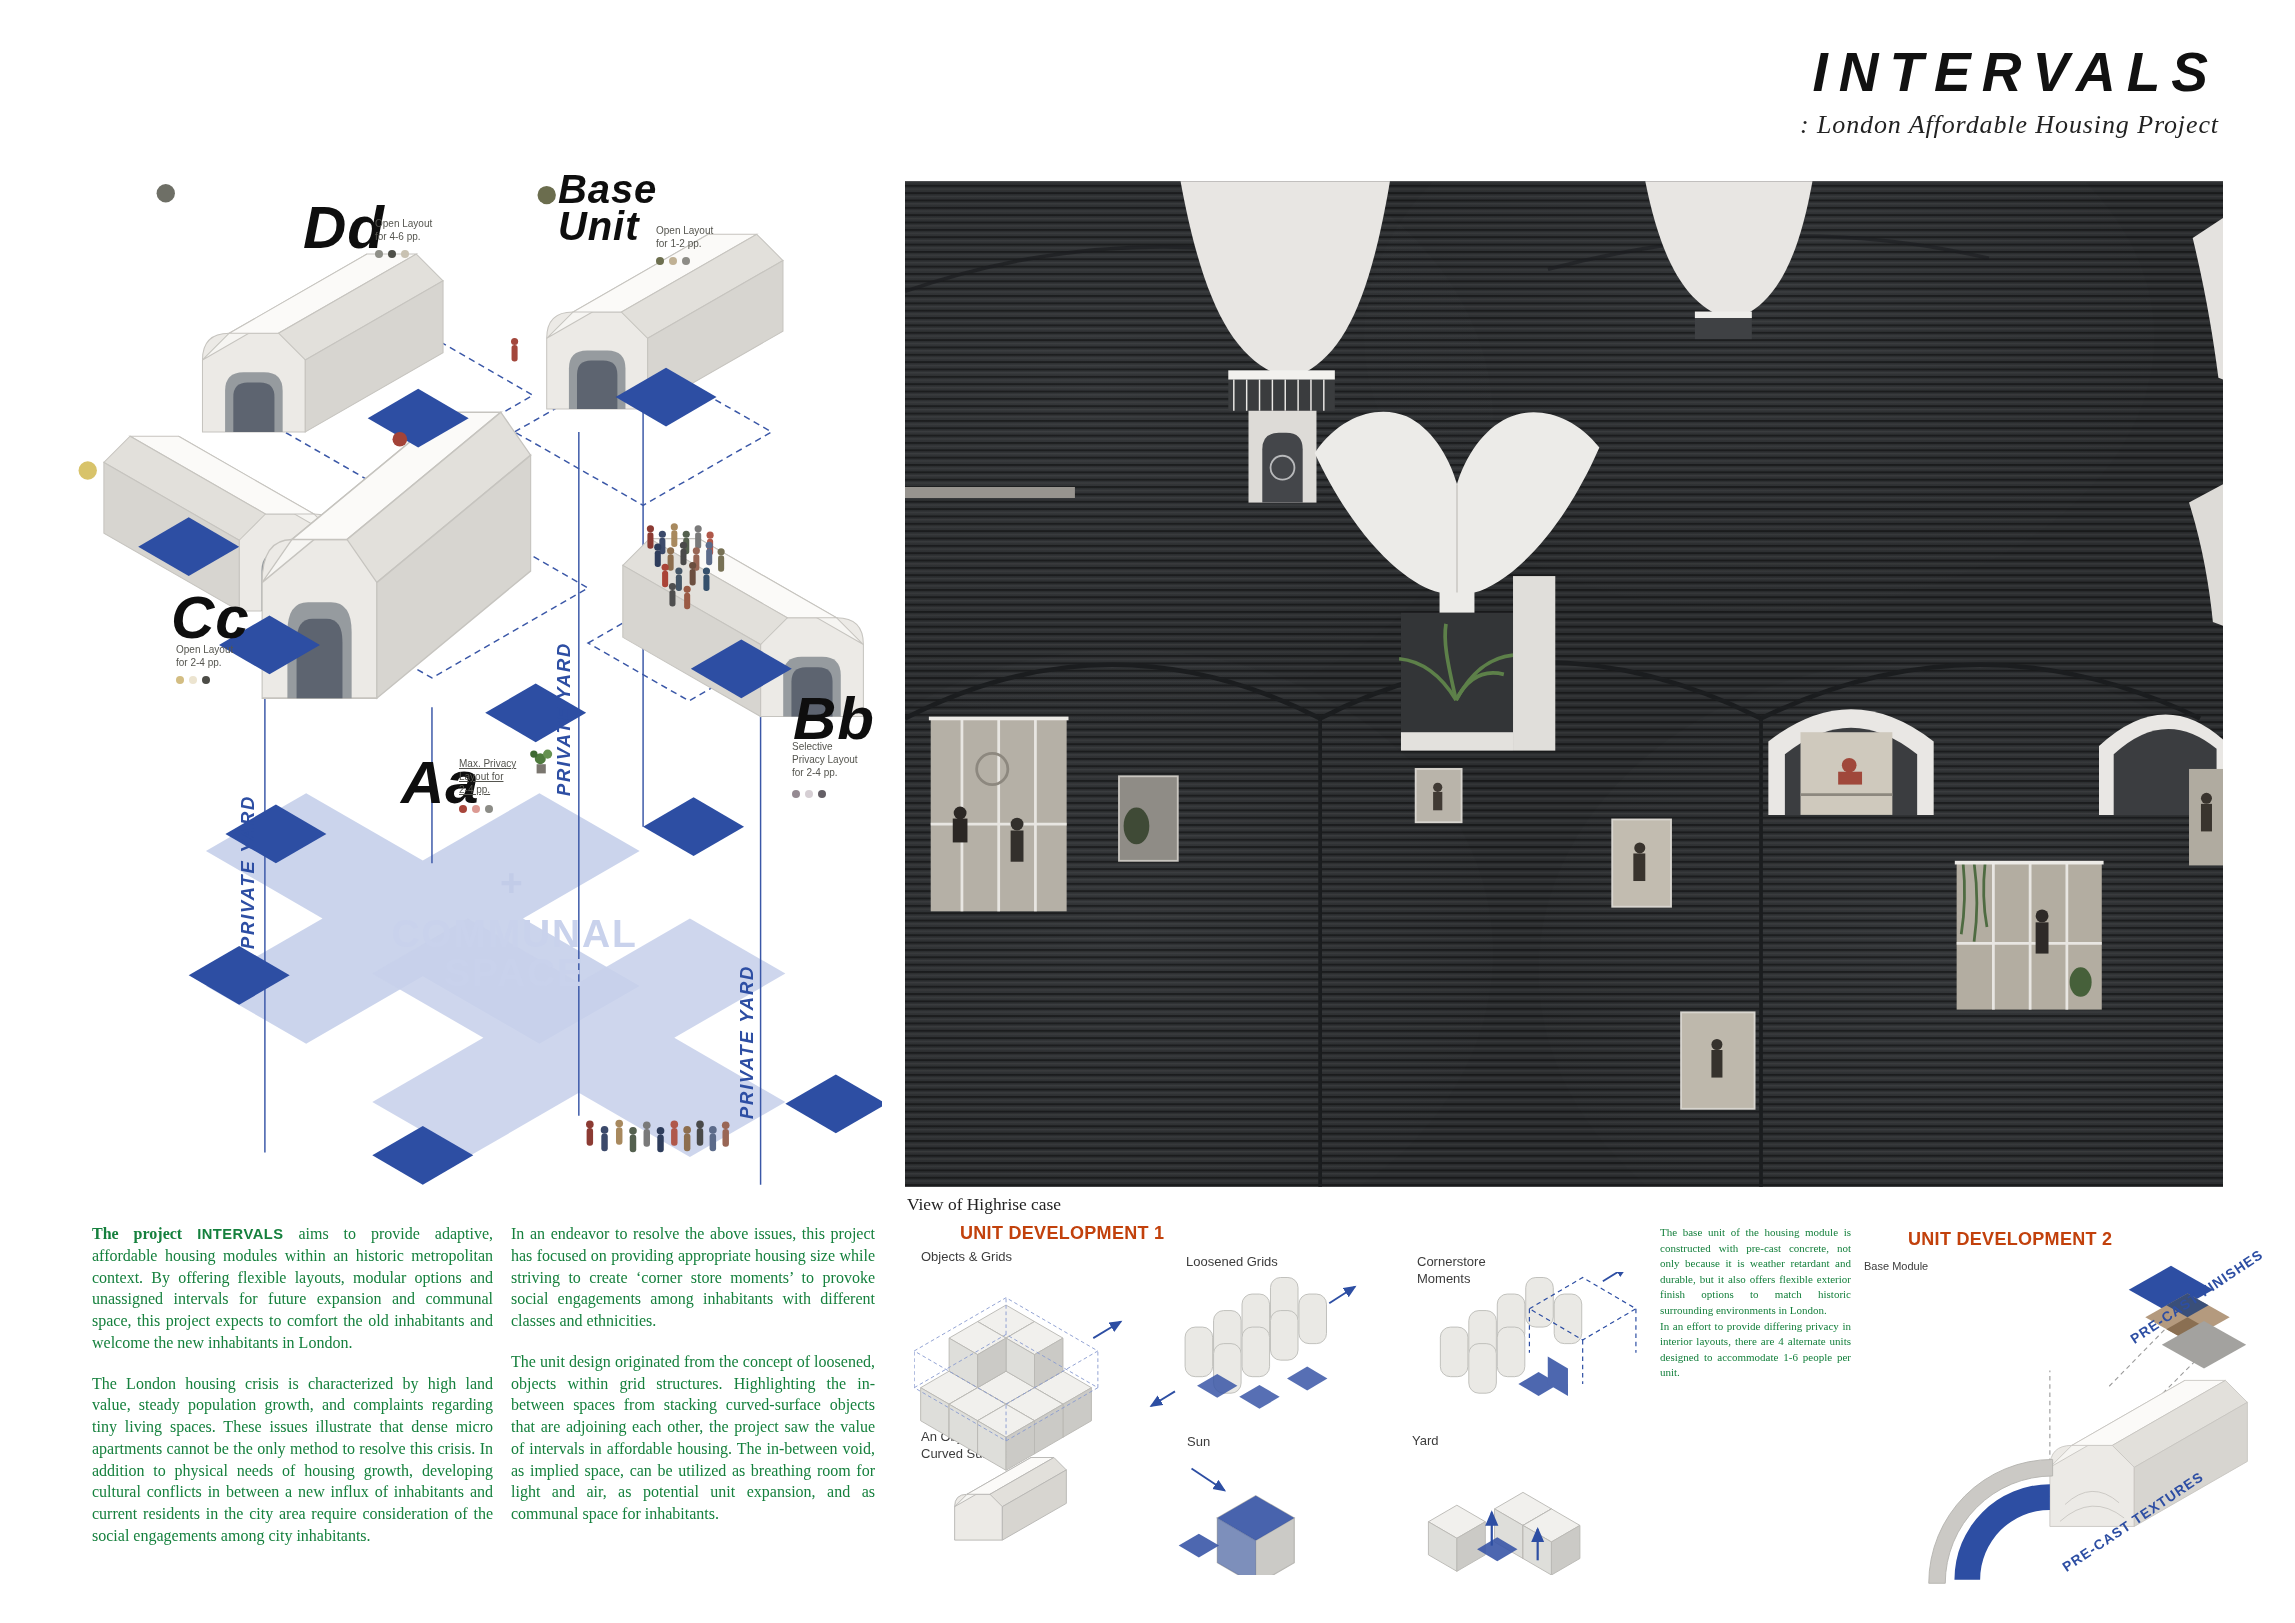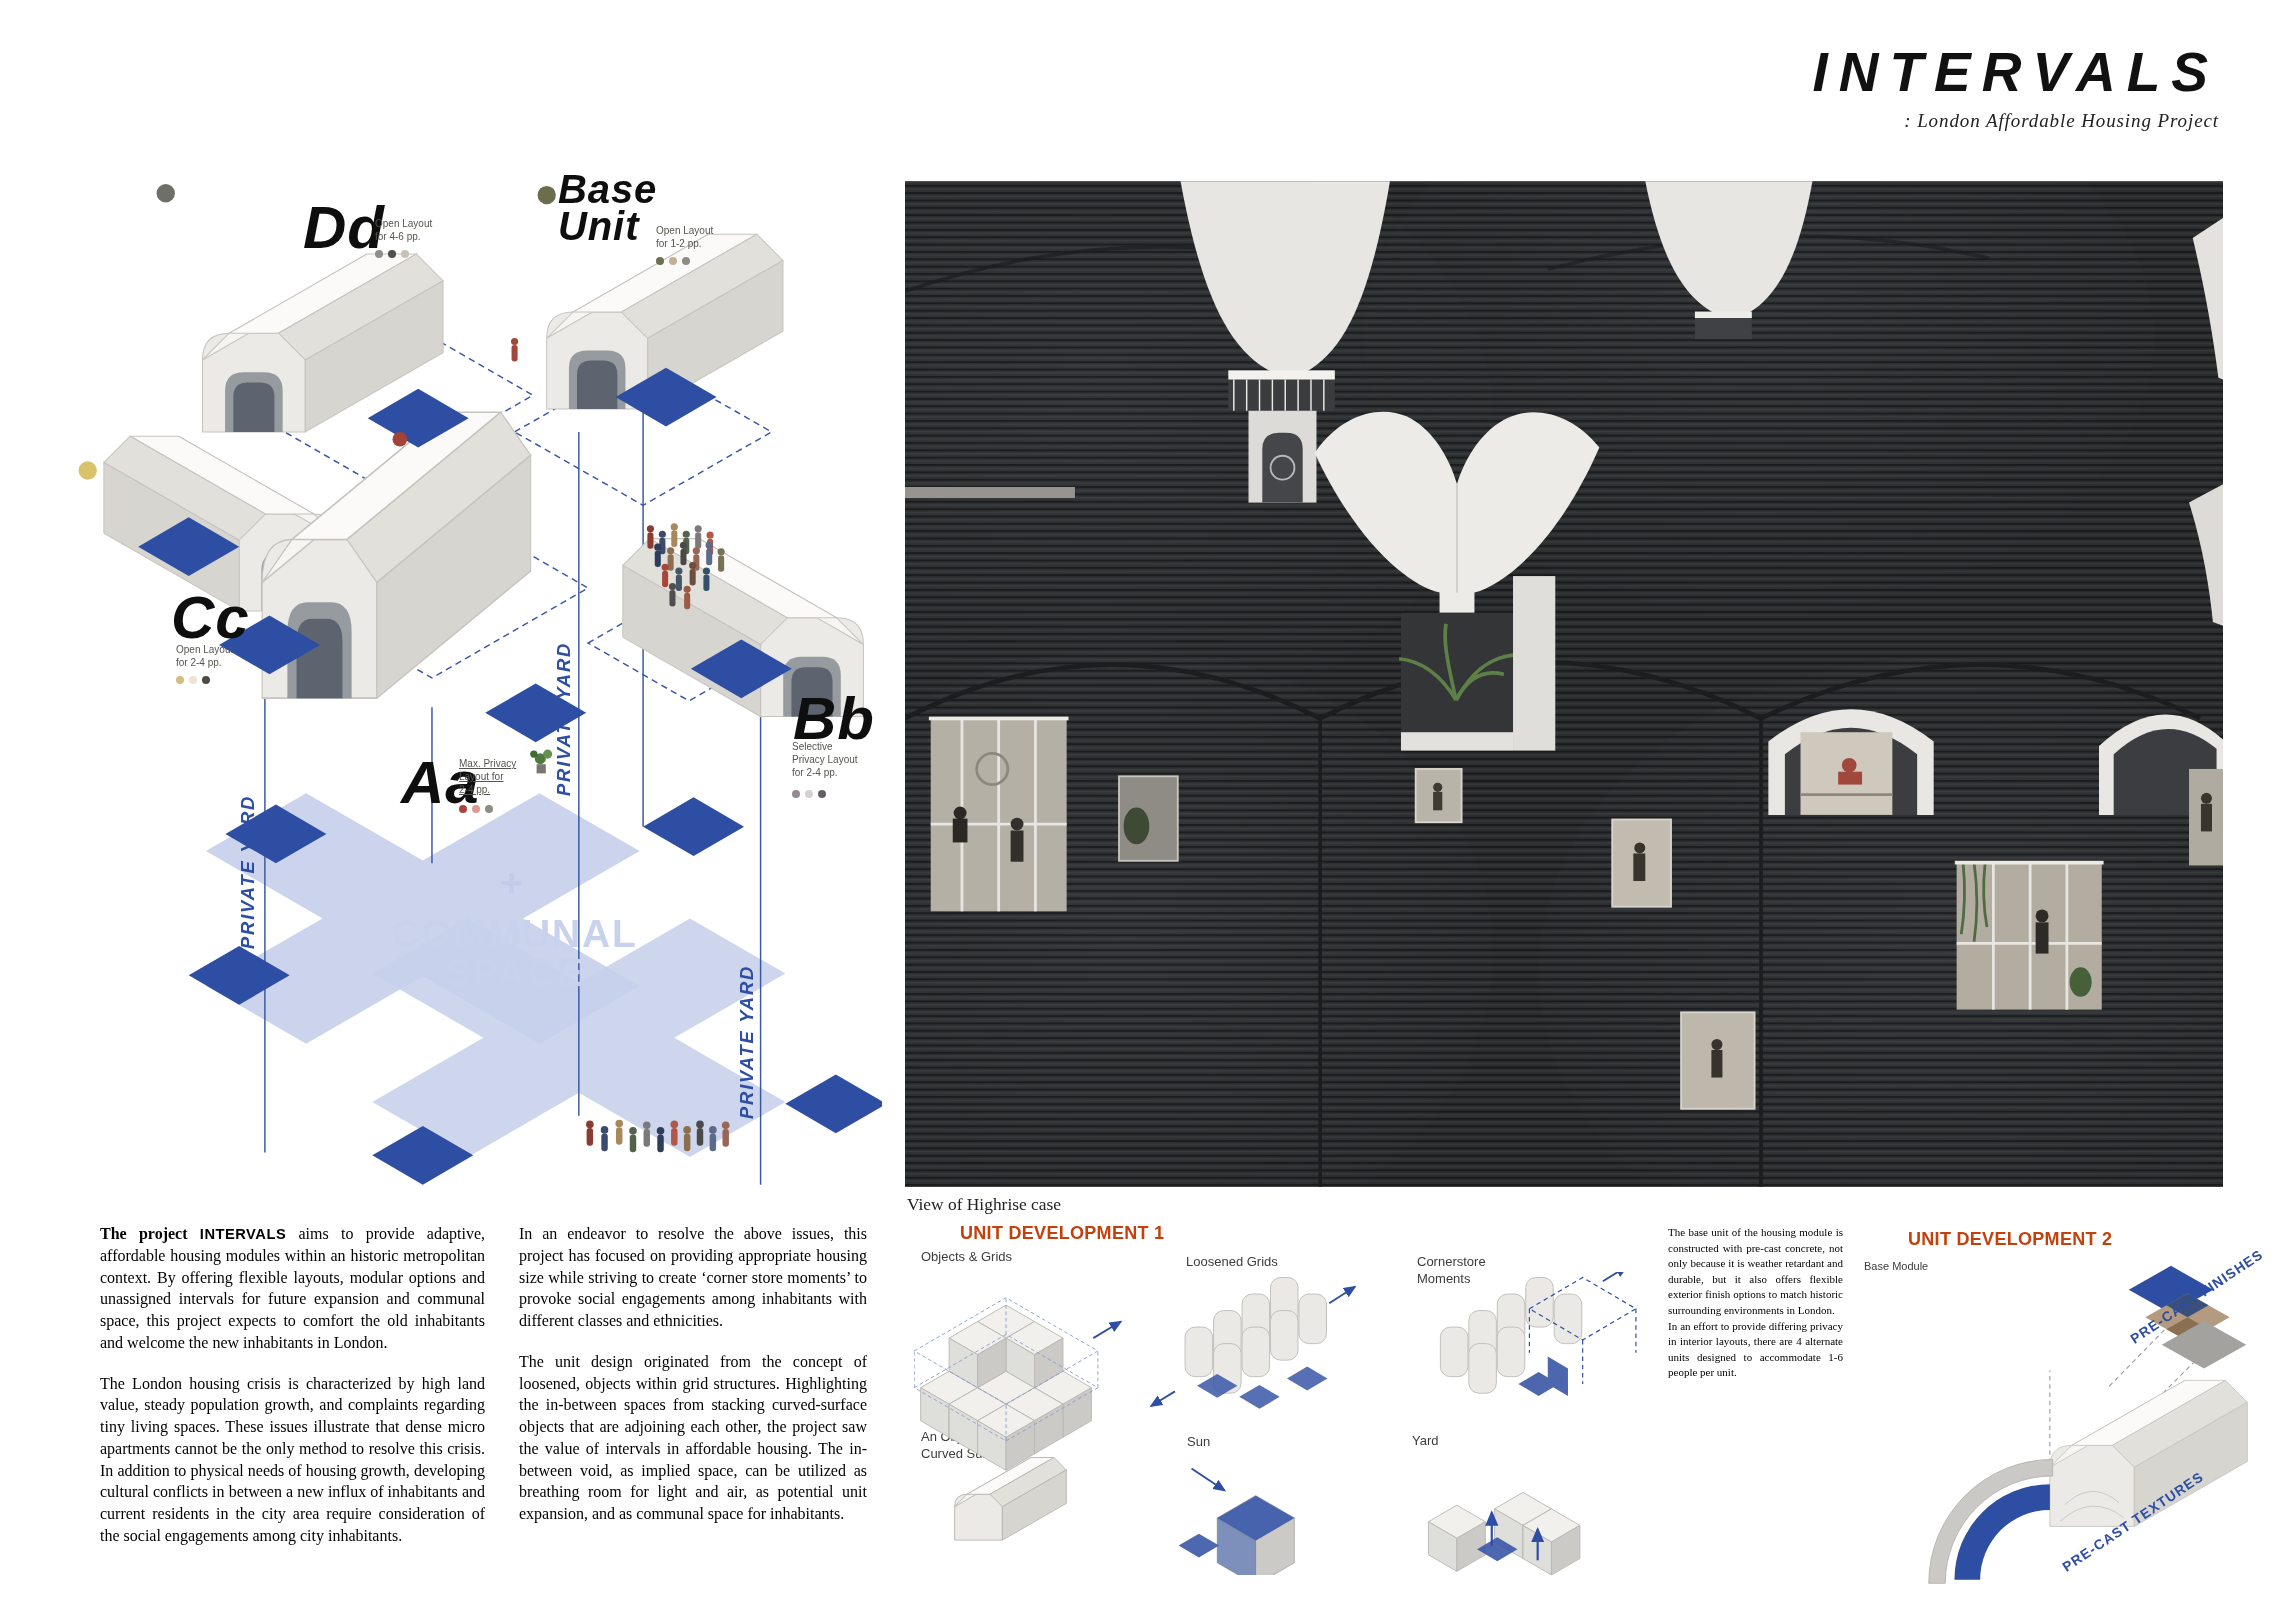--- a/index.html
+++ b/index.html
@@ -4,39 +4,39 @@
 <style>
   html,body{margin:0;padding:0;}
   body{width:2296px;height:1624px;position:relative;background:#ffffff;
        font-family:"Liberation Sans",sans-serif;overflow:hidden;color:#1a1a1a;}
   .abs{position:absolute;}
   .serif{font-family:"Liberation Serif",serif;}
 
   
   .hdr{right:77px;top:40px;width:643px;text-align:right;}
   .hdr-title{font-size:55px;font-weight:700;font-style:italic;letter-spacing:11px;color:#111;}
-  .hdr-sub{font-family:"Liberation Serif",serif;font-style:italic;font-size:19px;letter-spacing:0.9px;color:#222;margin-top:5.5px;}
+  .hdr-sub{font-family:"Liberation Serif",serif;font-style:italic;font-size:26px;letter-spacing:0.9px;color:#222;margin-top:5.5px;}
 
   
   .unit-label{font-weight:700;font-style:italic;font-size:60px;line-height:.92;color:#0e0e0e;white-space:pre-line;letter-spacing:0.9px;}
   .unit-label.small{font-size:40px;}
   .note{font-size:10px;color:#55554f;line-height:1.3;white-space:pre-line;}
   .dots{display:flex;gap:4.6px;margin-top:3.7px;}
   .dot{width:8.3px;height:8.3px;border-radius:50%;display:inline-block;}
   .pyard{color:#2d4ea3;font-weight:700;font-style:italic;font-size:18.4px;letter-spacing:1.8px;
          writing-mode:vertical-rl;transform:rotate(180deg);white-space:nowrap;}
   .plus-sign{font-size:39px;font-weight:700;color:#c2cce8;}
   .communal{width:257px;text-align:center;font-weight:700;font-size:39px;line-height:1.02;letter-spacing:1.8px;color:#c9d2ec;}
 
   
   .caption{font-family:"Liberation Serif",serif;font-size:17.4px;color:#222;}
 
   
-  .bodycol p{margin:0 8px 19px;text-align:justify;font-family:"Liberation Serif",serif;
-             font-size:16px;line-height:1.36;color:#000000;}
+  .bodycol p{margin:0 0 19px;text-align:justify;font-family:"Liberation Serif",serif;
+             font-size:16px;line-height:1.36;color:#15803d;}
   .bodycol p:last-child{margin-bottom:0;}
   .lead-b{font-weight:700;}
   .brand{font-family:"Liberation Sans",sans-serif;font-weight:700;font-size:14.7px;letter-spacing:0.5px;}
   .col3 p{font-size:11px;line-height:1.42;}
 
   
   .dev-head{font-weight:700;font-size:18px;letter-spacing:0.3px;color:#c2410c;margin-left:44px;}
   .dev-sub{font-size:11px;color:#3c3c3c;margin-top:7.3px;}
   .dev-label{font-size:13px;color:#3c3c3c;line-height:1.3;white-space:pre-line;}
   .precast{color:#2d4ea3;font-weight:700;font-size:13.8px;letter-spacing:1.1px;

